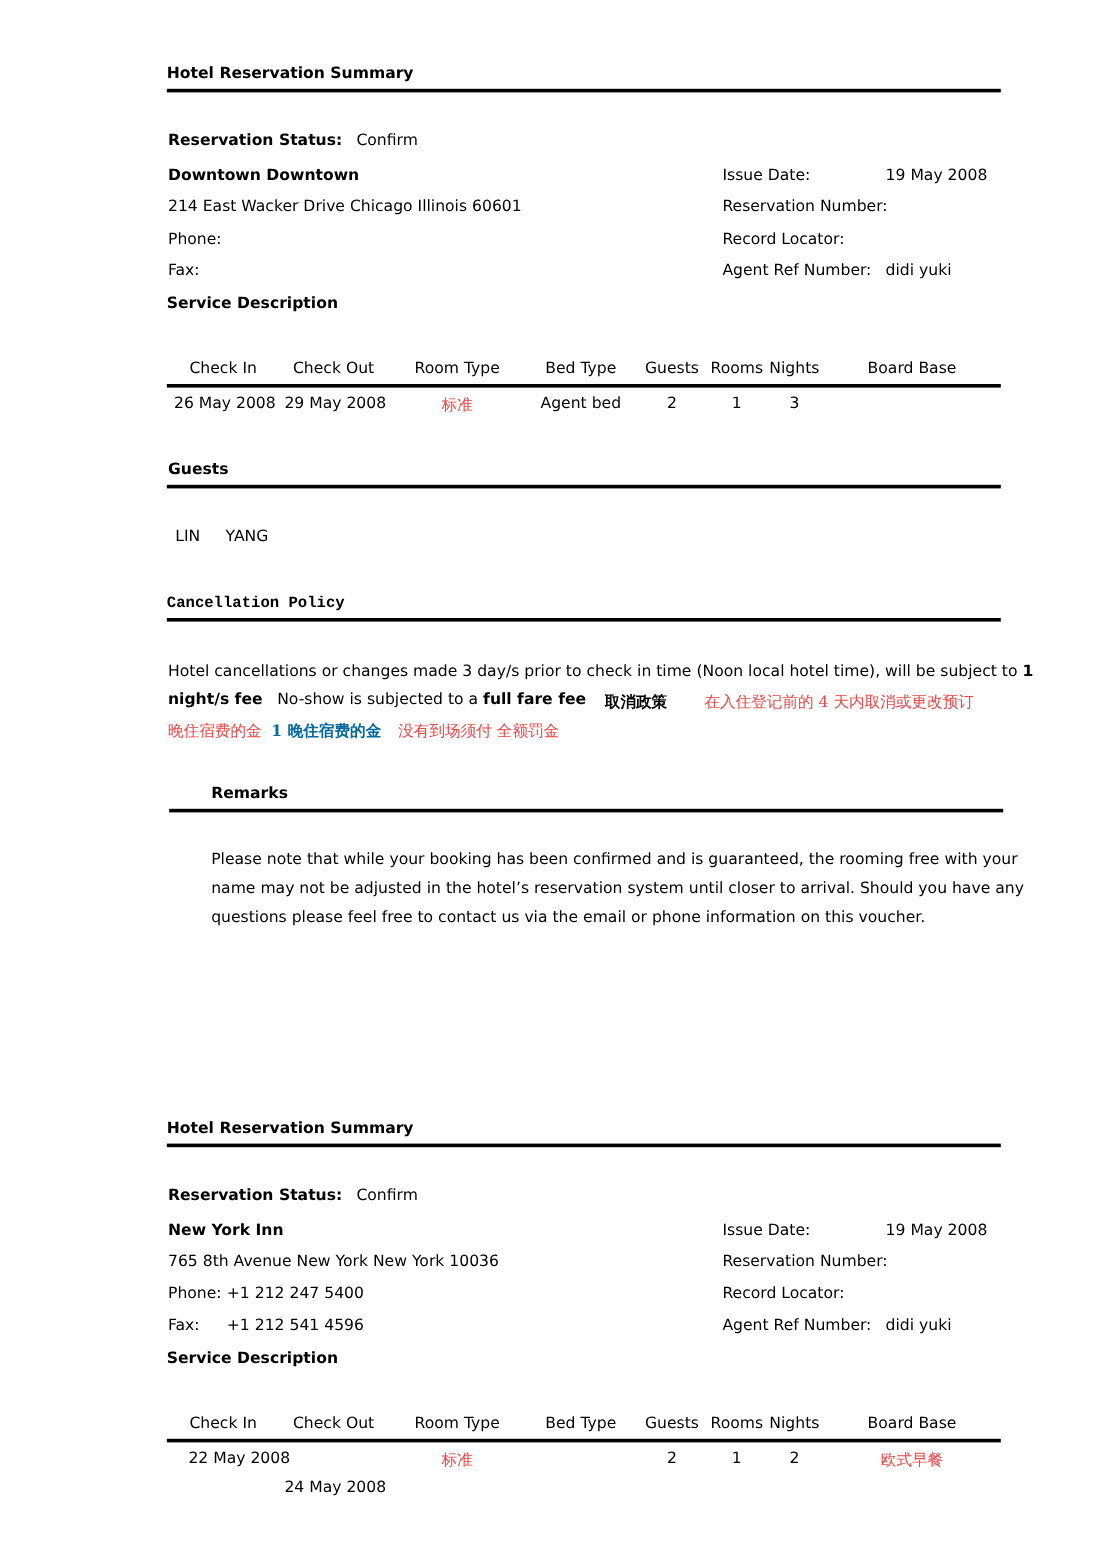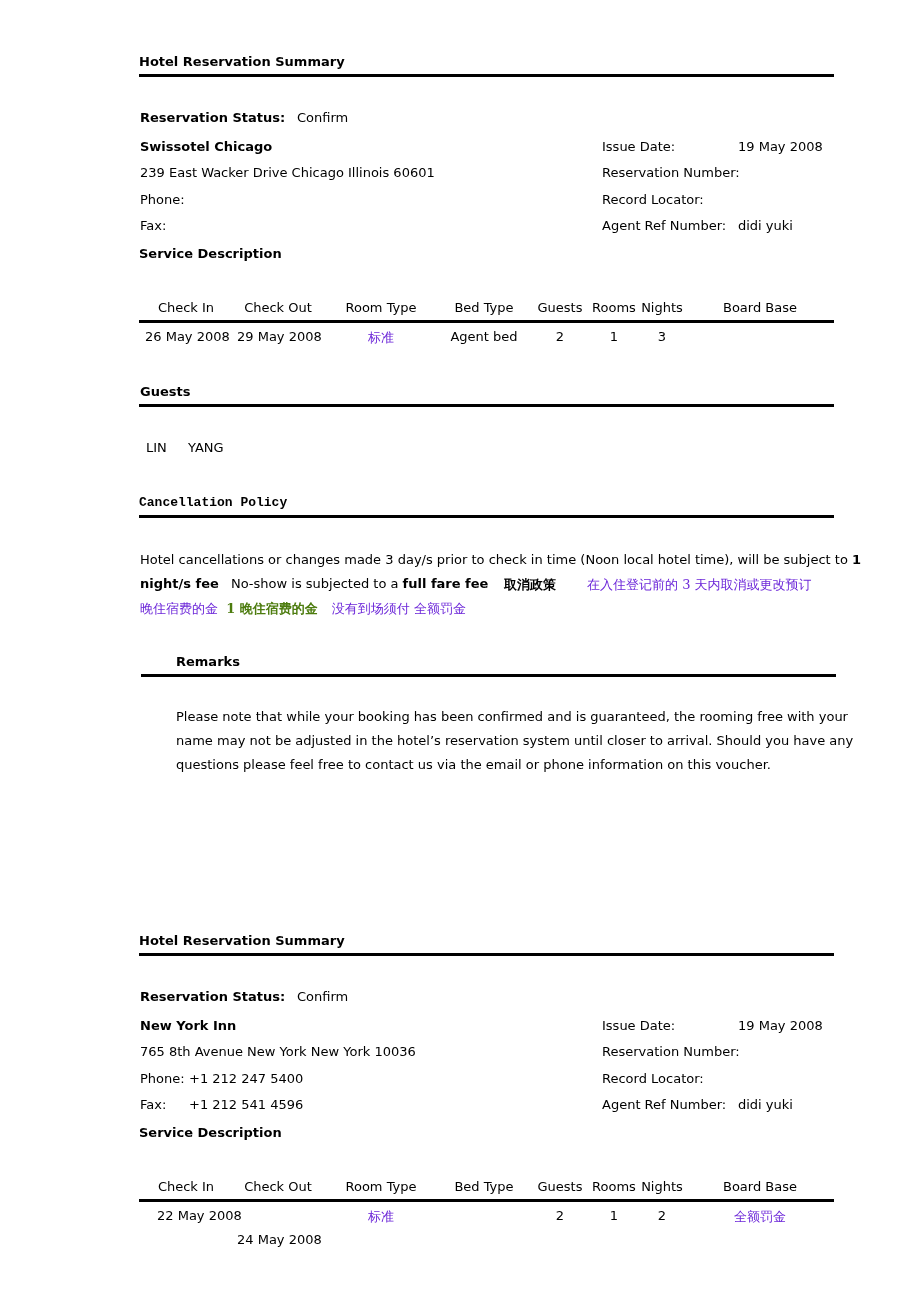--- a/index.html
+++ b/index.html
@@ -2,36 +2,36 @@
 <html><head>
 <meta charset="utf-8">
 <style>
   html, body { margin: 0; padding: 0; background: #ffffff; }
   body { width: 920px; height: 1302px; position: relative; overflow: hidden;
          font-family: "DejaVu Sans", sans-serif; color: #000; font-size: 13px; }
   .abs { position: absolute; white-space: nowrap; }
   .b { font-weight: bold; }
   .rule { position: absolute; left: 139px; width: 695px; height: 3px; background: #000; }
   .rule.wide { left: 141px; width: 695px; }
-  .cjk { font-family: "DejaVu Serif", serif; color: #6d28d9; }
+  .cjk { font-family: "DejaVu Serif", serif; color: #ef4444; }
   .th { position: absolute; text-align: center; white-space: nowrap; }
   .td { position: absolute; text-align: center; white-space: nowrap; }
 </style>
 </head>
 <body>
 
 <div>
   <div class="abs b" style="left:139px;top:54px;">Hotel Reservation Summary</div>
   <div class="rule" style="top:74px;"></div>
 
   <div class="abs b" style="left:140px;top:110px;">Reservation Status:</div>
   <div class="abs" style="left:297px;top:110px;">Confirm</div>
 
-  <div class="abs b" style="left:140px;top:139px;">Swissotel Chicago</div>
-  <div class="abs" style="left:140px;top:165px;">239 East Wacker Drive Chicago Illinois 60601</div>
+  <div class="abs b" style="left:140px;top:139px;">Downtown Downtown</div>
+  <div class="abs" style="left:140px;top:165px;">214 East Wacker Drive Chicago Illinois 60601</div>
   <div class="abs" style="left:140px;top:192px;">Phone:</div>
   <div class="abs" style="left:189px;top:192px;"></div>
   <div class="abs" style="left:140px;top:218px;">Fax:</div>
   <div class="abs" style="left:189px;top:218px;"></div>
 
   <div class="abs" style="left:602px;top:139px;">Issue Date:</div>
   <div class="abs" style="left:738px;top:139px;">19 May 2008</div>
   <div class="abs" style="left:602px;top:165px;">Reservation Number:</div>
   <div class="abs" style="left:738px;top:165px;"></div>
   <div class="abs" style="left:602px;top:192px;">Record Locator:</div>
@@ -78,24 +78,24 @@
   <div class="rule" style="top:515px;"></div>
 
   <div class="abs" style="left:140px;top:552px;">
     <span>Hotel cancellations or changes made 3 day/s prior to check in time (Noon local hotel time), will be subject to </span><span class="b">1</span>
   </div>
   <div class="abs" style="left:140px;top:576px;">
     <span class="b">night/s fee</span>
     <span style="margin-left:8px;margin-top:16px;">No-show is subjected to a </span><span class="b">full fare fee</span>
   </div>
   <div class="abs b cjk" style="left:504px;top:576px;color:#000;">取消政策</div>
-  <div class="abs cjk" style="left:587px;top:576px;">在入住登记前的 3 天内取消或更改预订</div>
+  <div class="abs cjk" style="left:587px;top:576px;">在入住登记前的 4 天内取消或更改预订</div>
   <div class="abs" style="left:140px;top:600px;">
     <span class="cjk">晚住宿费的金</span>
-    <span class="b cjk" style="color:#4d7c0f;margin-left:4px;">1  晚住宿费的金</span>
+    <span class="b cjk" style="color:#0369a1;margin-left:4px;">1  晚住宿费的金</span>
     <span class="cjk" style="margin-left:10px;">没有到场须付  全额罚金</span>
   </div>
 </div>
 
 <div>
   <div class="abs b" style="left:176px;top:654px;">Remarks</div>
   <div class="rule wide" style="top:674px;"></div>
   <div class="abs" style="left:176px;top:709px;">Please note that while your booking has been confirmed and is guaranteed, the rooming free with your</div>
   <div class="abs" style="left:176px;top:733px;">name may not be adjusted in the hotel’s reservation system until closer to arrival. Should you have any</div>
   <div class="abs" style="left:176px;top:757px;">questions please feel free to contact us via the email or phone information on this voucher.</div>
@@ -139,16 +139,16 @@
     </div>
     <div class="rule" style="top:1199px;"></div>
     <div>
       <div class="td" style="left:145px;width:82px;top:1208px;margin-left:12px;">22 May 2008</div>
       <div class="td" style="left:237px;width:82px;top:1208px;margin-top:24px;">24 May 2008</div>
       <div class="td cjk" style="left:336px;width:90px;top:1208px;">标准</div>
       <div class="td" style="left:440px;width:88px;top:1208px;"></div>
       <div class="td" style="left:535px;width:50px;top:1208px;">2</div>
       <div class="td" style="left:589px;width:50px;top:1208px;">1</div>
       <div class="td" style="left:638px;width:48px;top:1208px;">2</div>
-      <div class="td cjk" style="left:715px;width:90px;top:1208px;">全额罚金</div>
+      <div class="td cjk" style="left:715px;width:90px;top:1208px;">欧式早餐</div>
     </div>
   </div>
 </div>
 
 </body></html>

